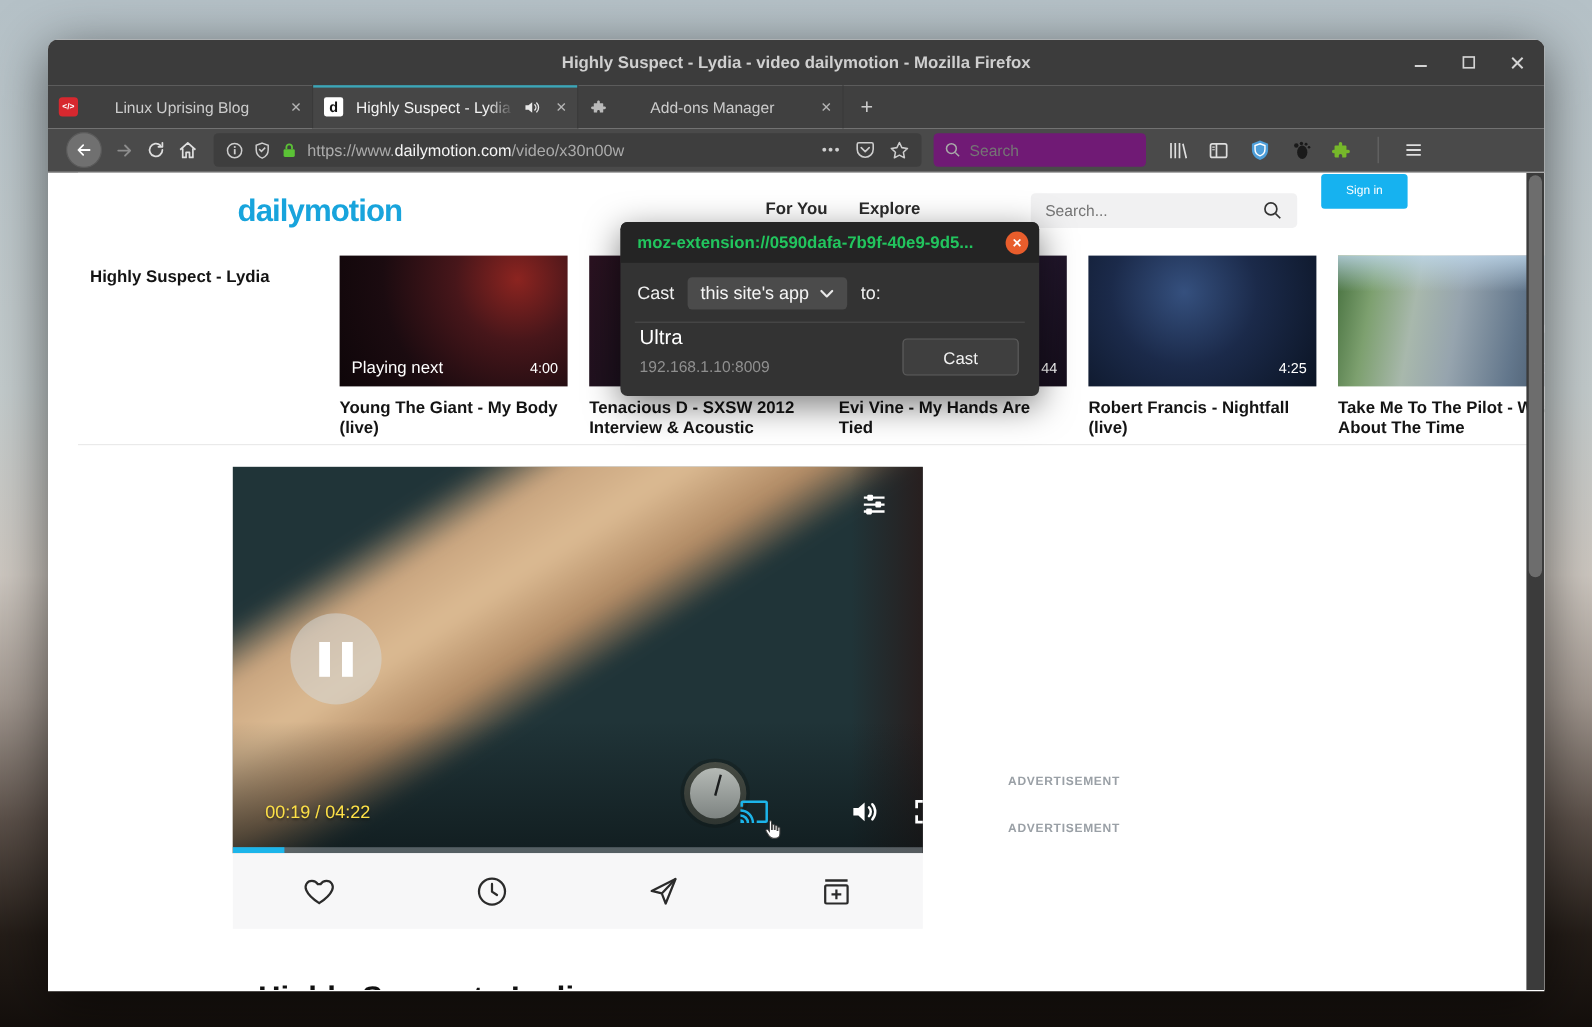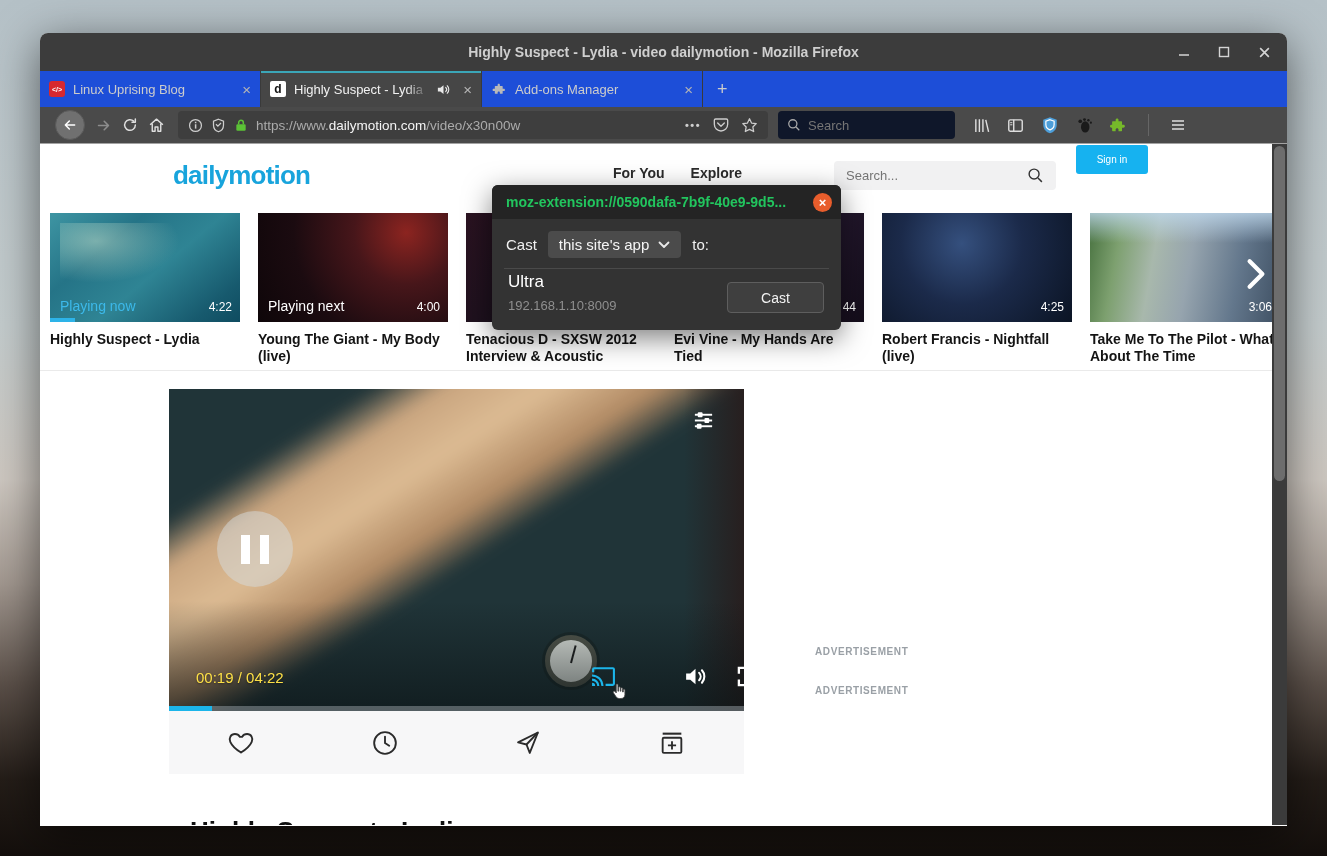--- a/index.html
+++ b/index.html
@@ -12,48 +12,48 @@
     border-radius:8px 8px 0 0; overflow:hidden; box-shadow:0 10px 45px rgba(0,0,0,.55); background:#fff; }
 
   
   .titlebar { height:38px; background:#3c3c3c; position:relative; display:flex; align-items:center; justify-content:center; }
   .titlebar .title { color:#cfcfcf; font-size:14px; font-weight:bold; }
   .win-controls { position:absolute; right:16px; top:0; height:100%; display:flex; gap:28px; align-items:center; }
   .wc { color:#d4d4d4; font-size:14px; line-height:1; cursor:default; display:flex; align-items:center; }
   .wc svg { display:block; }
 
   
-  .tabbar { height:36px; background:#1d4ed8; display:flex; align-items:stretch; }
+  .tabbar { height:36px; background:#404040; display:flex; align-items:stretch;text-align:center; }
   .tab { width:221px; display:flex; align-items:center; padding:0 9px; gap:8px; color:#cccccc; font-size:13px; border-right:1px solid #3a3a3a; position:relative; }
   .tab.active { background:#464646; color:#f2f2f2; }
   .tab.active::before { content:''; position:absolute; top:0; left:0; right:0; height:2px; background:#3ba6b8; }
   .tab .tlabel { white-space:nowrap; overflow:hidden; flex:1; position:relative; }
   .tab.active .tlabel::after { content:''; position:absolute; right:0; top:0; bottom:0; width:22px; background:linear-gradient(90deg,rgba(70,70,70,0),#464646); }
   .tab .close { color:#b5b5b5; font-size:15px; margin-left:4px; }
   .fav { width:16px; height:16px; flex:none; display:flex; align-items:center; justify-content:center; }
   .fav-lu { background:#d7282f; border-radius:3px; color:#fff; font-size:7px; font-weight:bold; }
   .fav-dm { background:#fff; border-radius:2px; color:#111; font-size:12px; font-weight:bold; }
   .newtab { display:flex; align-items:center; padding:0 14px; color:#cccccc; font-size:18px; }
 
   
   .navbar { height:37px; background:#4a4a4a; display:flex; align-items:center; padding:0 10px; border-bottom:1px solid #a3a3a3; }
   .nbtn { display:flex; align-items:center; justify-content:center; margin:0 5px; }
   .back-circle { width:30px; height:30px; border-radius:50%; background:#707070; border:1px solid #5a5a5a; }
   .urlbar { width:590px; height:28px; background:#3e3e3e; border-radius:4px; display:flex; align-items:center; padding:0 10px; gap:8px; margin-left:8px; }
   .urltext { font-size:13.5px; white-space:nowrap; overflow:hidden; flex:1; }
   .urltext .dim { color:#ababab; } .urltext .hl { color:#f5f5f5; }
   .url-right { display:flex; gap:12px; align-items:center; }
   .dots { color:#cfcfcf; font-size:11px; letter-spacing:1.5px; font-weight:bold; }
-  .searchbar { width:177px; height:28px; background:#0f172a; border-radius:4px; display:flex; align-items:center; gap:7px; padding:0 9px; margin-left:10px; }
+  .searchbar { width:177px; height:28px; background:#701a75; border-radius:4px; display:flex; align-items:center; gap:7px; padding:0 9px; margin-left:10px; }
   .searchbar input { background:transparent; border:none; outline:none; color:#a8a8a8; font-size:13px; width:120px; font-family:"Liberation Sans",sans-serif; }
   .nav-icons { display:flex; align-items:center; gap:17px; margin-left:18px; }
   .vsep { width:1px; height:22px; background:#666; margin:0 4px; }
 
   
-  .page { position:relative; height:681px; background:#fff; overflow:hidden; }
+  .page { position:relative; height:681px; background:#fff; overflow:hidden;margin-left:25px; }
 
   .dm-logo { position:absolute; left:133px; top:16px; font-size:26px; font-weight:bold; letter-spacing:-0.8px; color:#18a4dc; }
   .dm-nav { position:absolute; left:573px; top:21px; display:flex; gap:26px; font-size:14px; color:#2b2b2b; font-weight:bold; }
   .dm-search { position:absolute; left:794px; top:17px; width:222px; height:29px; background:#f1f1f2; border-radius:4px; display:flex; align-items:center; padding:0 12px; }
   .dm-search input { flex:1; background:transparent; border:none; outline:none; color:#000000; font-size:13px; font-family:"Liberation Sans",sans-serif; }
   .dm-signin { position:absolute; left:1036px; top:1px; width:72px; height:29px; background:#16b2f0; color:#fff; font-size:10px; border-radius:3px; display:flex; align-items:center; justify-content:center; }
 
   
   .thumbs { position:absolute; left:10px; top:69px; display:flex; gap:18px; }
   .card { width:190px; }
@@ -289,25 +289,20 @@
       <input placeholder="Search..." style="">
       <svg width="17" height="17" viewBox="0 0 24 24">
           <circle cx="10" cy="10" r="7" fill="none" stroke="#333" stroke-width="2"></circle>
           <line x1="15.5" y1="15.5" x2="21" y2="21" stroke="#333" stroke-width="2"></line>
         </svg>
     </div>
     <div class="dm-signin">Sign in</div>
 
     <div class="thumbs">
       <div class="card">
-        <div class="thumb t1">
-          <span class="badge badge-now">Playing now</span>
-          <span class="dur">4:22</span>
-          <span class="mini-progress" style="width: 13%;"></span>
-        </div>
         <div class="vtitle">Highly Suspect - Lydia</div>
       </div>
       <div class="card">
         <div class="thumb t2">
           <span class="badge badge-next">Playing next</span>
           <span class="dur">4:00</span>
         </div>
         <div class="vtitle">Young The Giant - My Body (live)</div>
       </div>
       <div class="card">

